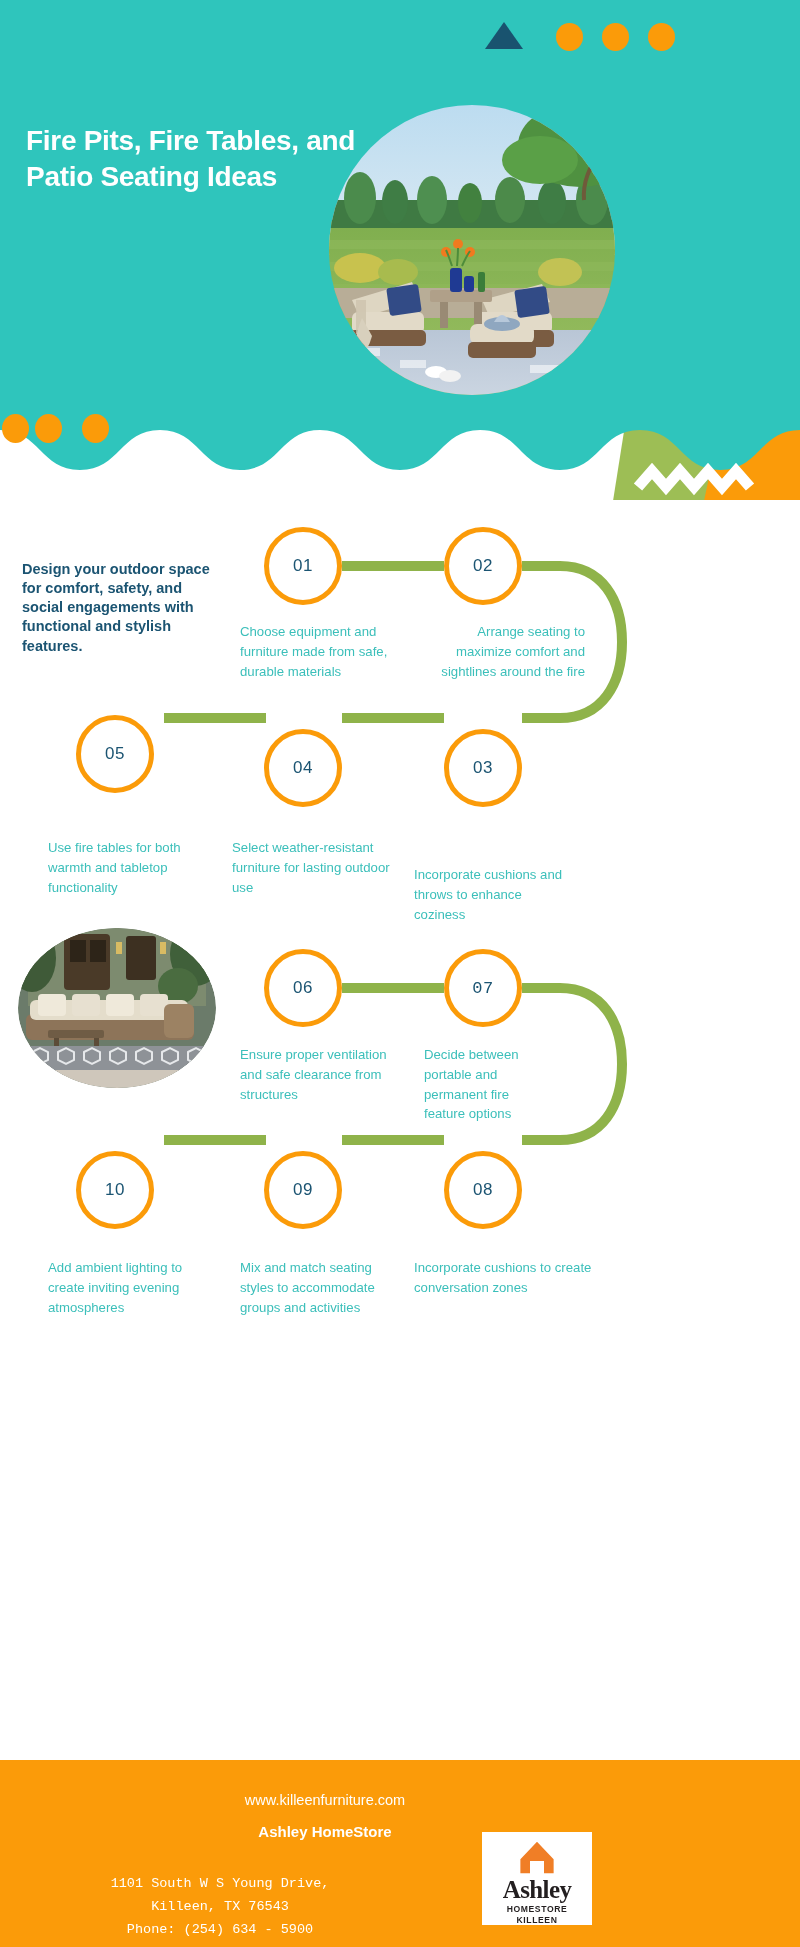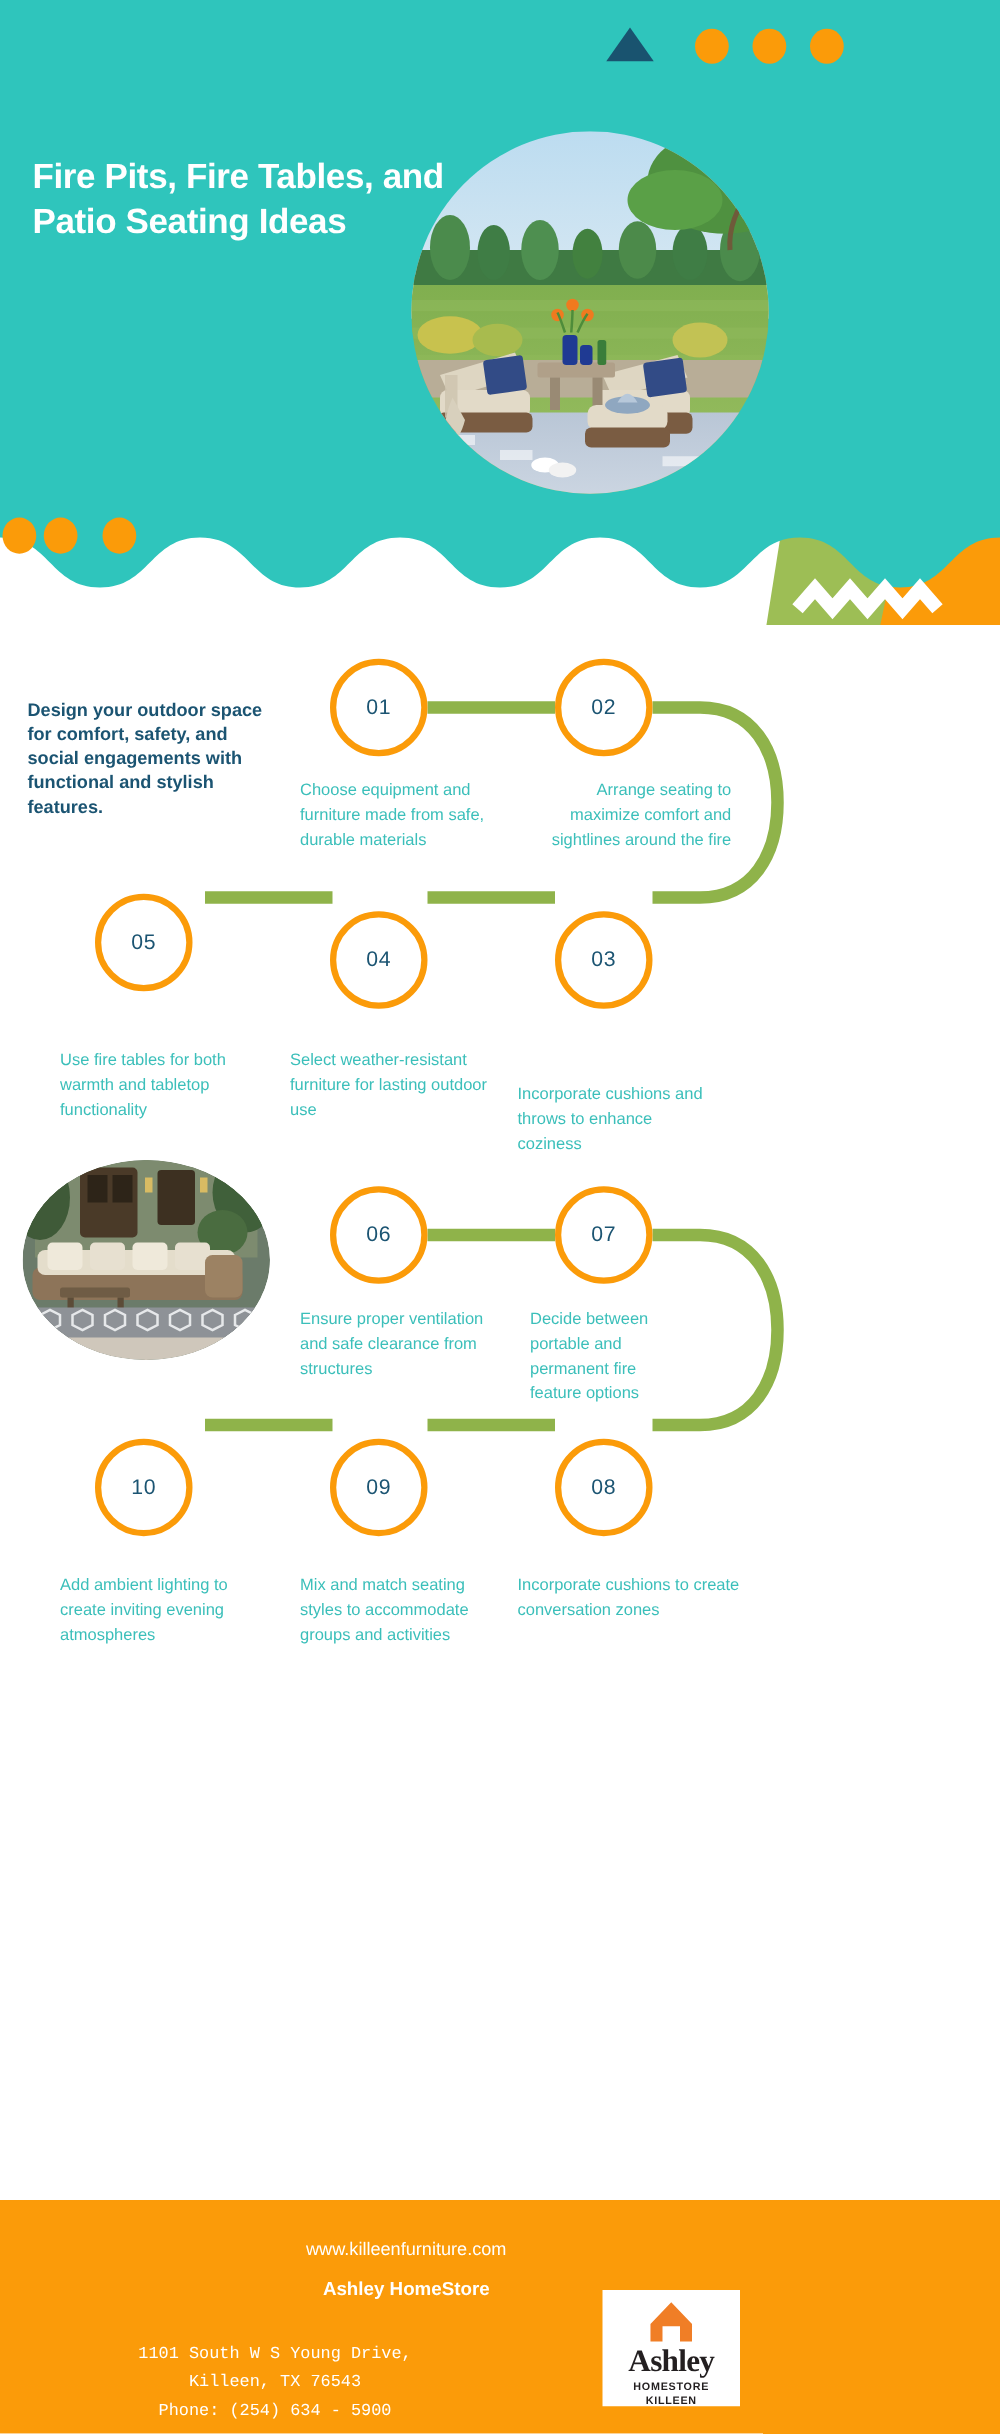--- a/index.html
+++ b/index.html
@@ -414,21 +414,21 @@
           <polygon points="170,124 178,120 186,124 186,132 178,136 170,132"></polygon>
         </g>
         <rect x="0" y="142" width="198" height="18" fill="#cfc7bb"></rect>
       </g>
     </svg>
   </div>
 
   <div class="node" style="left:264px; top:949px;">
     <span class="node-num">06</span>
   </div>
-  <div class="node" style="left:444px; top:949px;">
+  <div class="node" style="left:444px; top:949px;font-family:Liberation Mono, monospace;">
     <span class="node-num">07</span>
   </div>
   <div class="step-desc" style="left:240px; top:1045px; width:150px;">Ensure proper ventilation and safe clearance from structures</div>
   <div class="step-desc" style="left:424px; top:1045px; width:120px;">Decide between portable and permanent fire feature options</div>
 
   <div class="node" style="left:76px; top:1151px;">
     <span class="node-num">10</span>
   </div>
   <div class="node" style="left:264px; top:1151px;">
     <span class="node-num">09</span>

